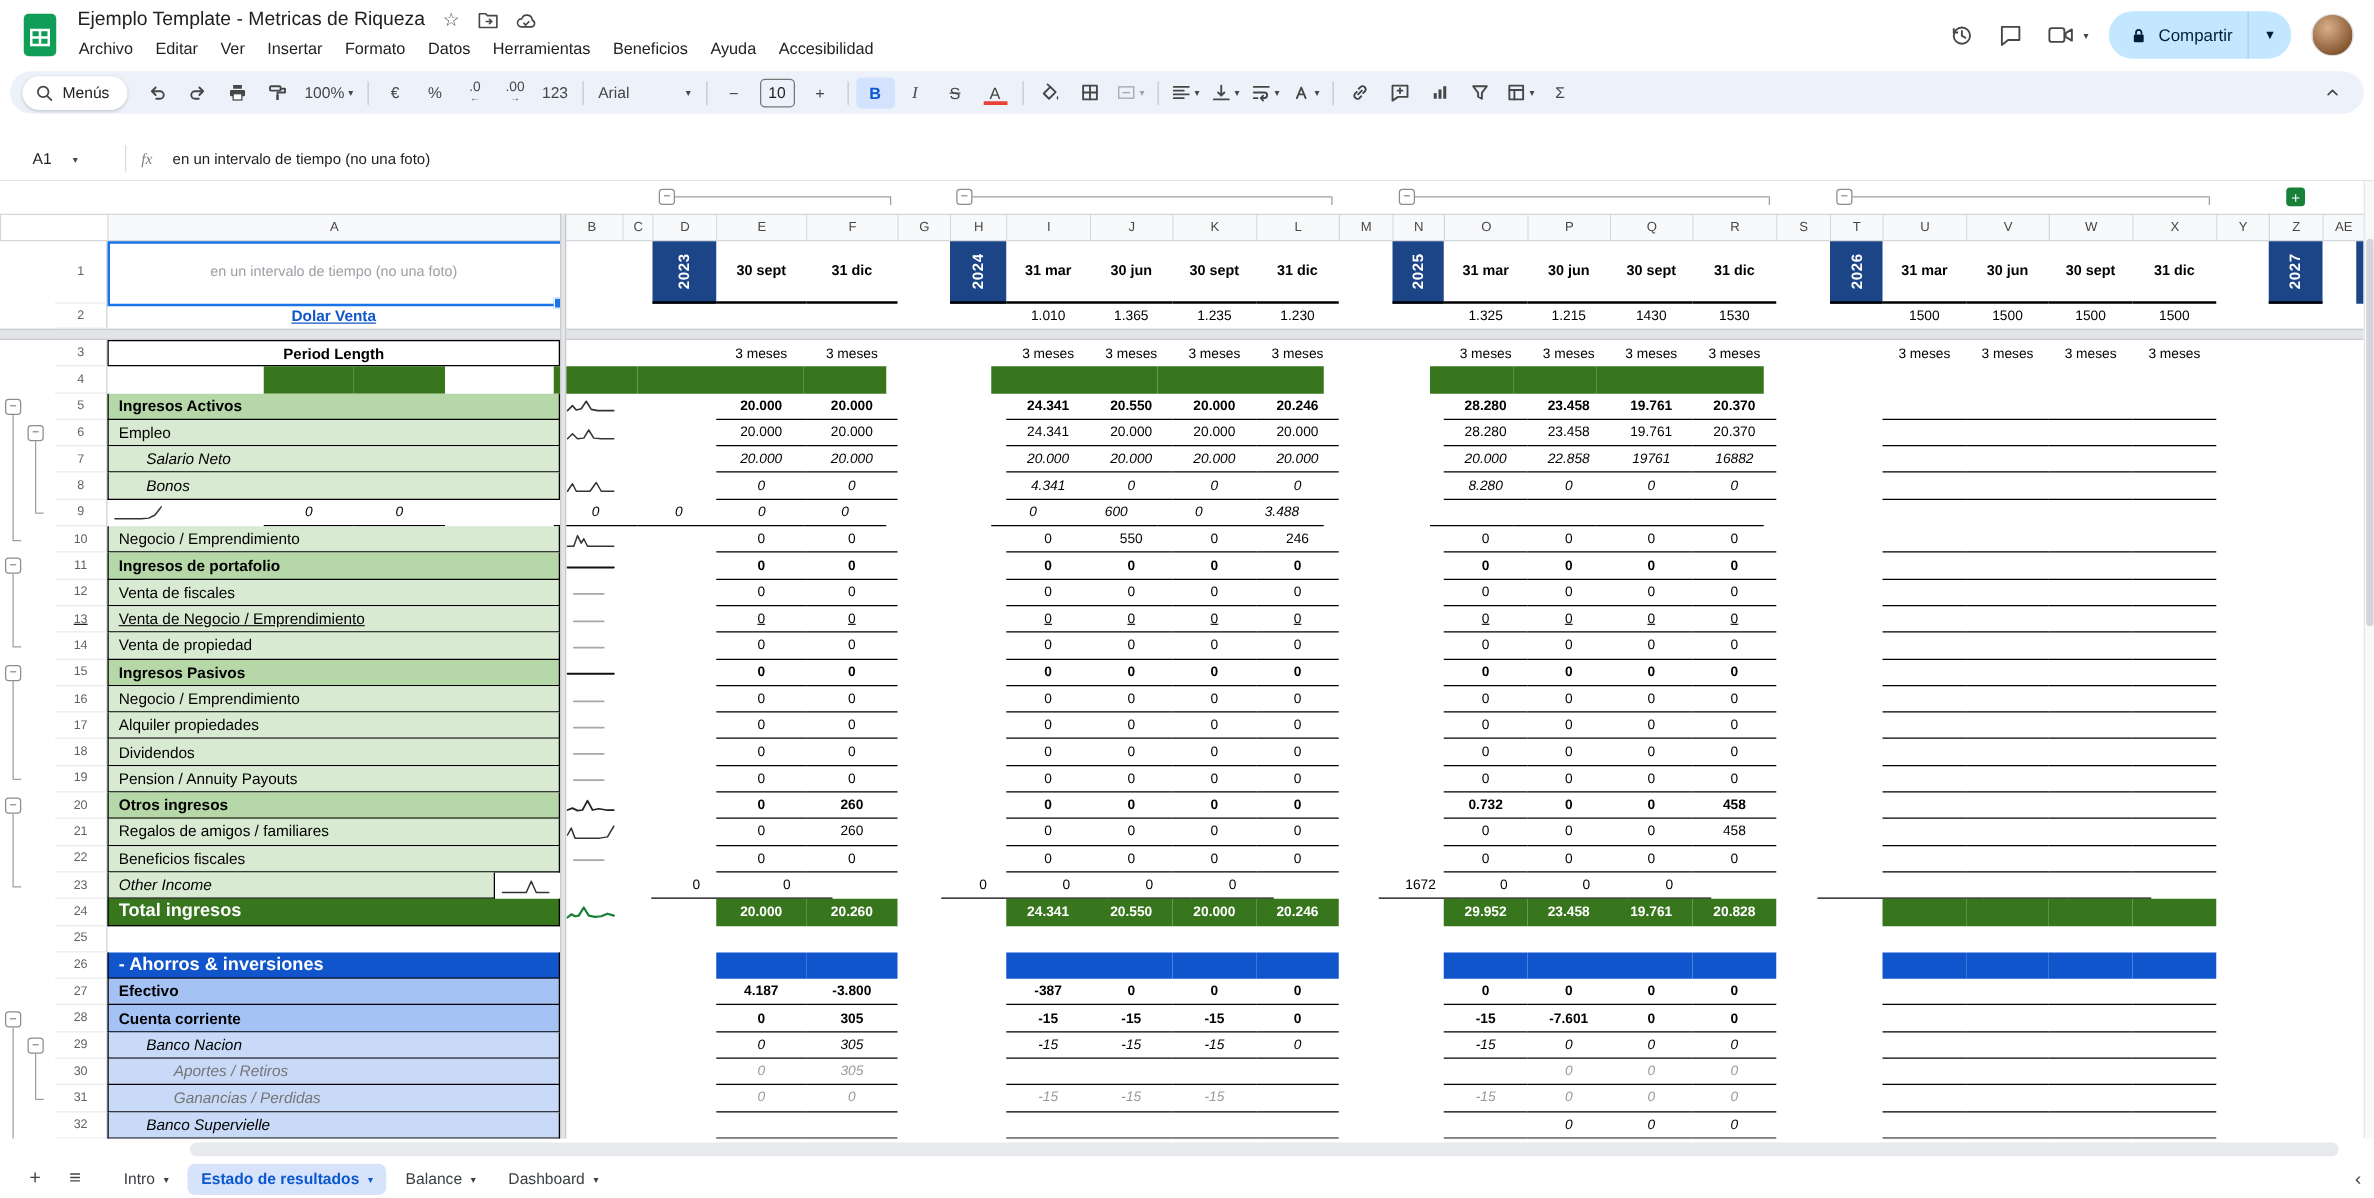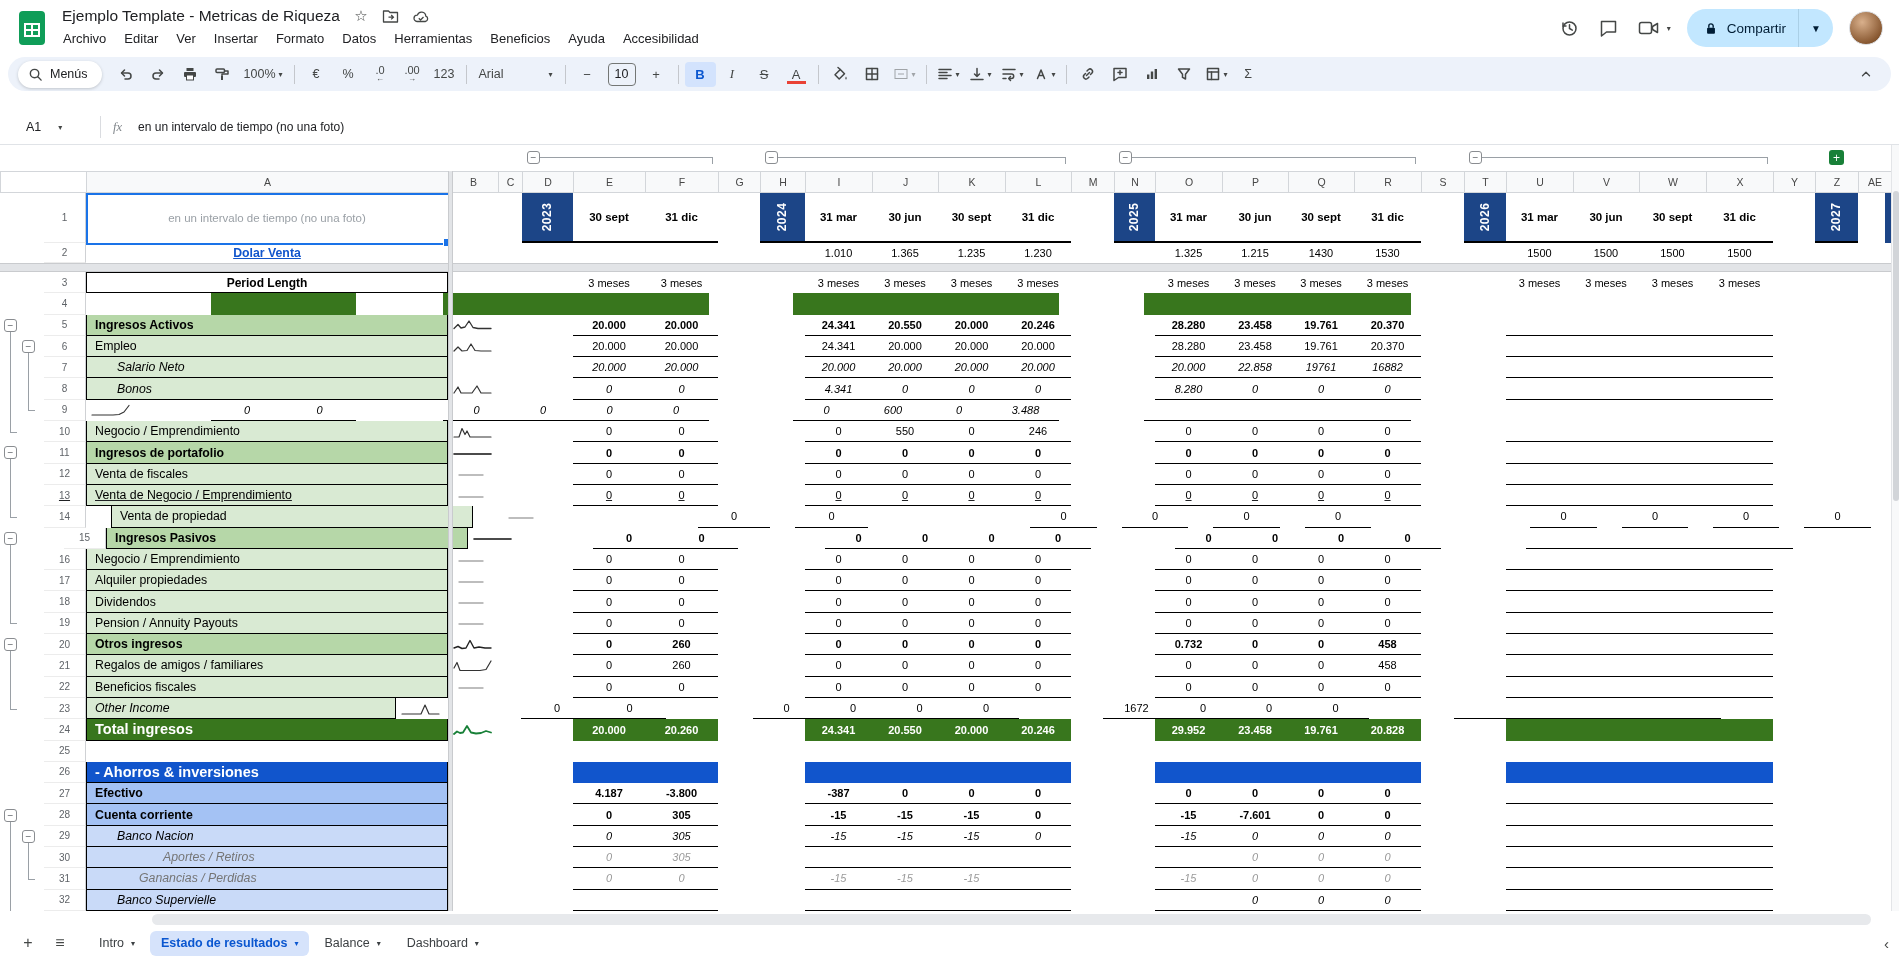--- a/index.html
+++ b/index.html
@@ -879,21 +879,21 @@
         <div class="c " style="width: 43px;"></div>
         <div class="c " style="width: 42px;"></div>
         <div class="c  vb" style="width: 67px;"></div>
         <div class="c  vb" style="width: 66px;"></div>
         <div class="c  vb" style="width: 67px;"></div>
         <div class="c  vb" style="width: 67px;"></div>
         <div class="c " style="width: 42px;"></div>
         <div class="c " style="width: 43px;"></div>
         <div class="c " style="width: 33px;"></div>
       </div>
-      <div class="r" style="height: 21.3px; gap: 25px;">
+      <div class="r" style="height: 21.3px;">
         <div class="gut">
           <div class="gmargin"></div>
           <div class="rnum">14</div>
         </div>
         <div class="c lab gdet" style="width: 362px;">Venta de propiedad</div>
         <div class="c " style="width: 50px;">
           <svg width="40" height="14" viewBox="0 0 40 14">
             <polyline points="6,8 30,8" fill="none" stroke="#a8a8a8" stroke-width="1.4" stroke-linejoin="round" stroke-linecap="round"></polyline>
           </svg>
         </div>
@@ -916,21 +916,21 @@
         <div class="c " style="width: 43px;"></div>
         <div class="c " style="width: 42px;"></div>
         <div class="c  vb" style="width: 67px;"></div>
         <div class="c  vb" style="width: 66px;"></div>
         <div class="c  vb" style="width: 67px;"></div>
         <div class="c  vb" style="width: 67px;"></div>
         <div class="c " style="width: 42px;"></div>
         <div class="c " style="width: 43px;"></div>
         <div class="c " style="width: 33px;"></div>
       </div>
-      <div class="r" style="height: 21.3px; margin-left: 20px;">
+      <div class="r" style="height: 21.3px;">
         <div class="gut">
           <div class="gmargin"></div>
           <div class="rnum">15</div>
         </div>
         <div class="c lab gsub" style="width: 362px;">Ingresos Pasivos</div>
         <div class="c " style="width: 50px;">
           <svg width="40" height="14" viewBox="0 0 40 14">
             <polyline points="1,8 38,8" fill="none" stroke="#111" stroke-width="1.6" stroke-linejoin="round" stroke-linecap="round"></polyline>
           </svg>
         </div>
@@ -1456,21 +1456,21 @@
         <div class="c  vb itv" style="width: 67px;"></div>
         <div class="c " style="width: 42px;"></div>
         <div class="c " style="width: 43px;"></div>
         <div class="c " style="width: 33px;"></div>
       </div>
       <div class="r" style="height: 21.3px;">
         <div class="gut">
           <div class="gmargin"></div>
           <div class="rnum">30</div>
         </div>
-        <div class="c lab bdet itv" style="width: 362px; padding-left: 76px; color: rgb(117, 117, 117);">Aportes / Retiros</div>
+        <div class="c lab bdet itv" style="width: 362px; padding-left: 52px; color: rgb(117, 117, 117);">Aportes / Retiros</div>
         <div class="c " style="width: 50px;"></div>
         <div class="c " style="width: 24px;"></div>
         <div class="c " style="width: 51px;"></div>
         <div class="c  vb itv gv" style="width: 72px;">0</div>
         <div class="c  vb itv gv" style="width: 73px;">305</div>
         <div class="c " style="width: 42px;"></div>
         <div class="c " style="width: 45px;"></div>
         <div class="c  vb itv gv" style="width: 67px;"></div>
         <div class="c  vb itv gv" style="width: 66px;"></div>
         <div class="c  vb itv gv" style="width: 67px;"></div>

